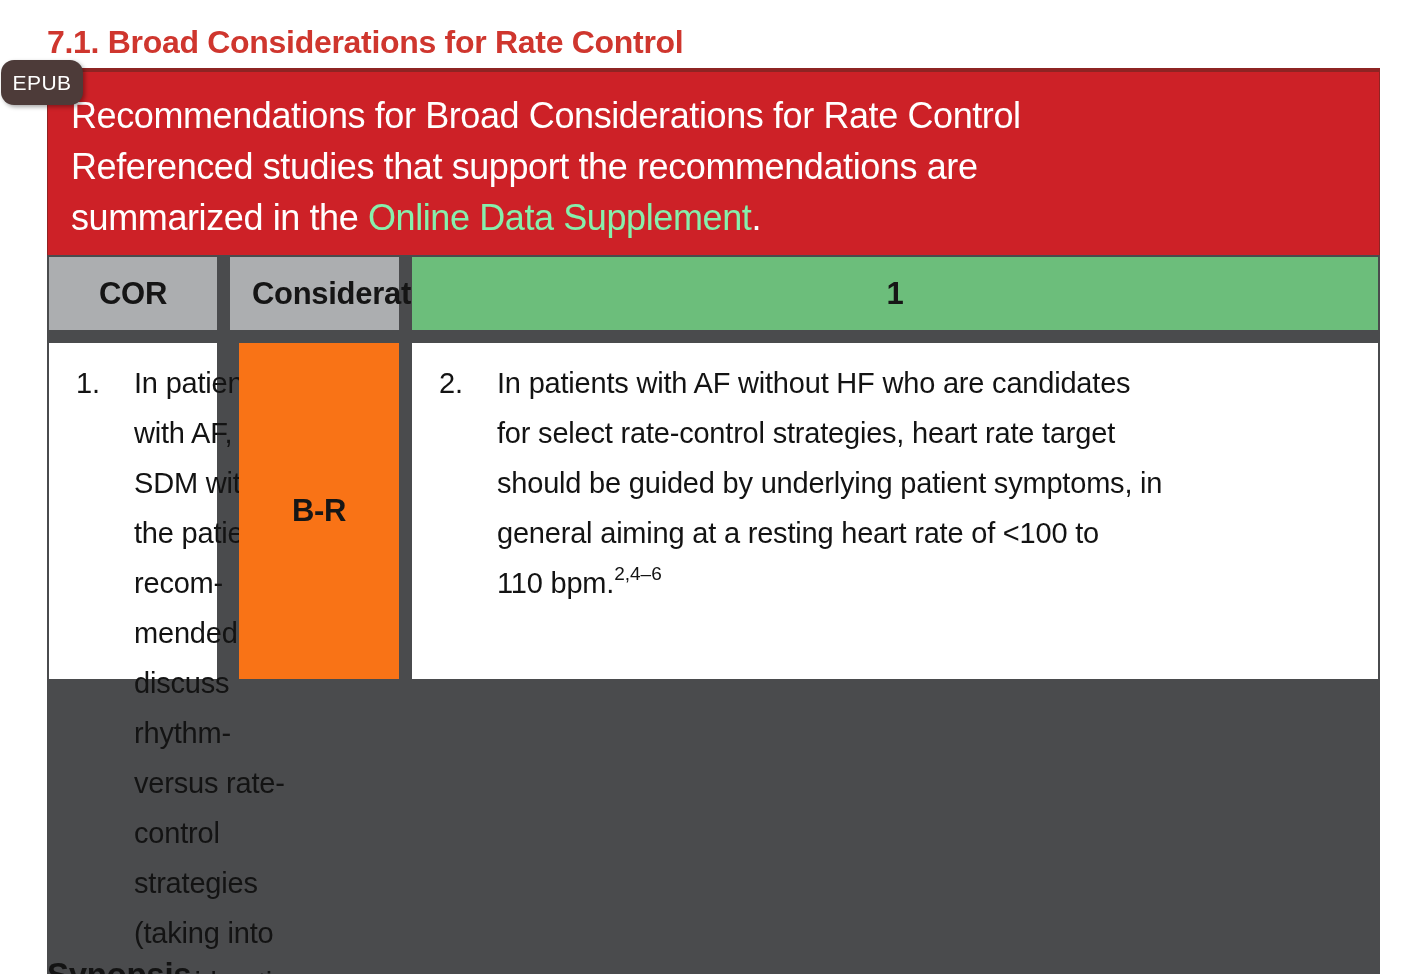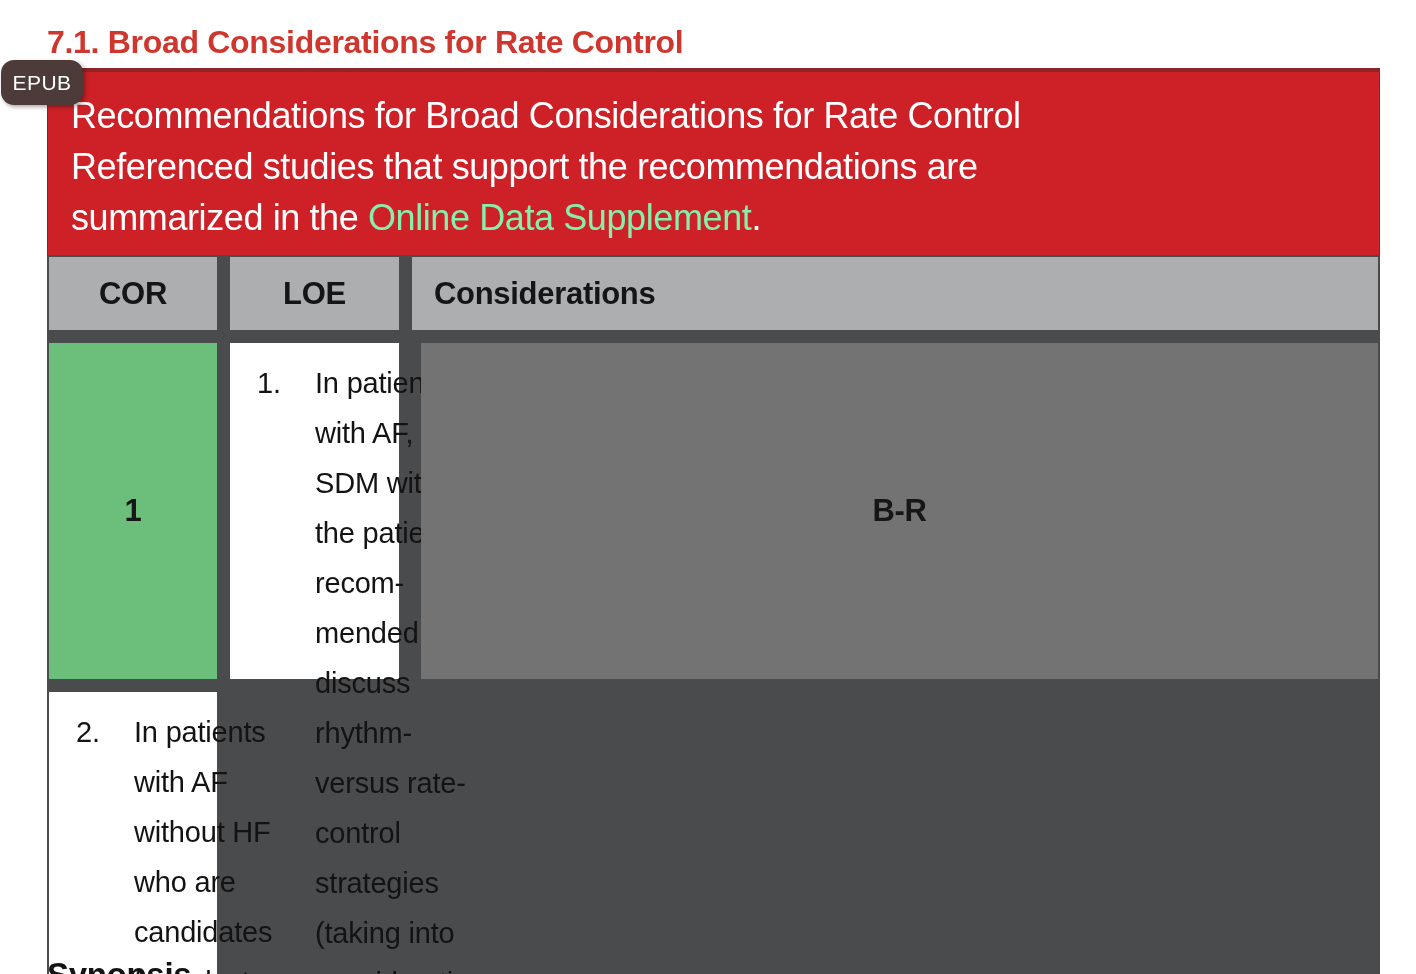--- a/index.html
+++ b/index.html
@@ -162,37 +162,36 @@
 
   <figure class="rec-table">
 
     <div class="banner" style="background-color: rgb(205, 33, 39);"><span>Recommendations for Broad Considerations for Rate Control
 Referenced studies that support the recommendations are
 summarized in the </span><a class="banner-link" style="color: #86efac;">Online Data Supplement</a><span>.</span></div>
 
     <div class="grid">
 
       <div class="cell h">COR</div>
-      <div class="cell h">LOE</div>
       <div class="cell h rec-h">Considerations</div>
 
       <div class="cell badge-cell" style="background-color: rgb(108, 190, 123);">1</div>
       <div class="cell rec-cell">
         <div class="rec-item">
           <span class="num">1.</span>
           <p><span>In patients with AF, SDM with the patient is recom-
 mended to discuss rhythm- versus rate-control
 strategies (taking into consideration clinical presen-
 tation, comorbidity burden, medication profile, and
 patient preferences), discuss therapeutic options,
 and for assessing long-term benefits.</span><sup class="ref">1–3</sup></p>
         </div>
       </div>
 
-      <div class="cell badge-cell" style="background-color: #737373; margin-left: 9px;">B-R</div>
+      <div class="cell badge-cell" style="background-color: #f97316; margin-left: 9px;">B-R</div>
       <div class="cell rec-cell">
         <div class="rec-item">
           <span class="num">2.</span>
           <p><span>In patients with AF without HF who are candidates
 for select rate-control strategies, heart rate target
 should be guided by underlying patient symptoms, in
 general aiming at a resting heart rate of &lt;100 to
 110 bpm.</span><sup class="ref">2,4–6</sup></p>
         </div>
       </div>

